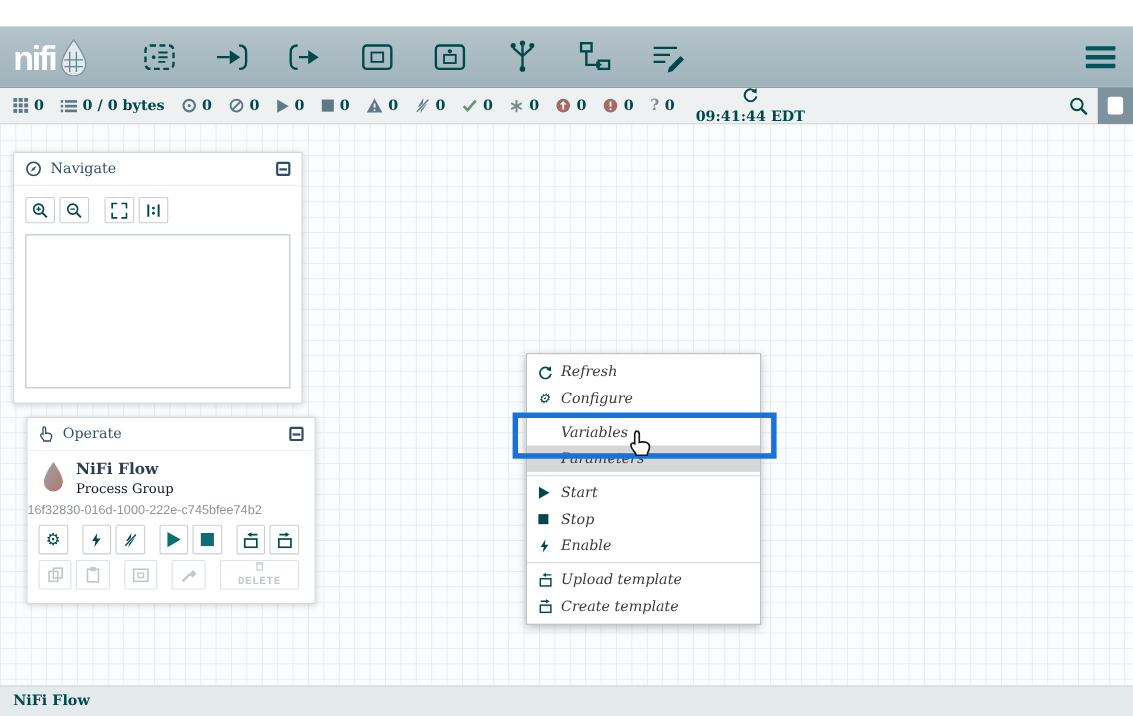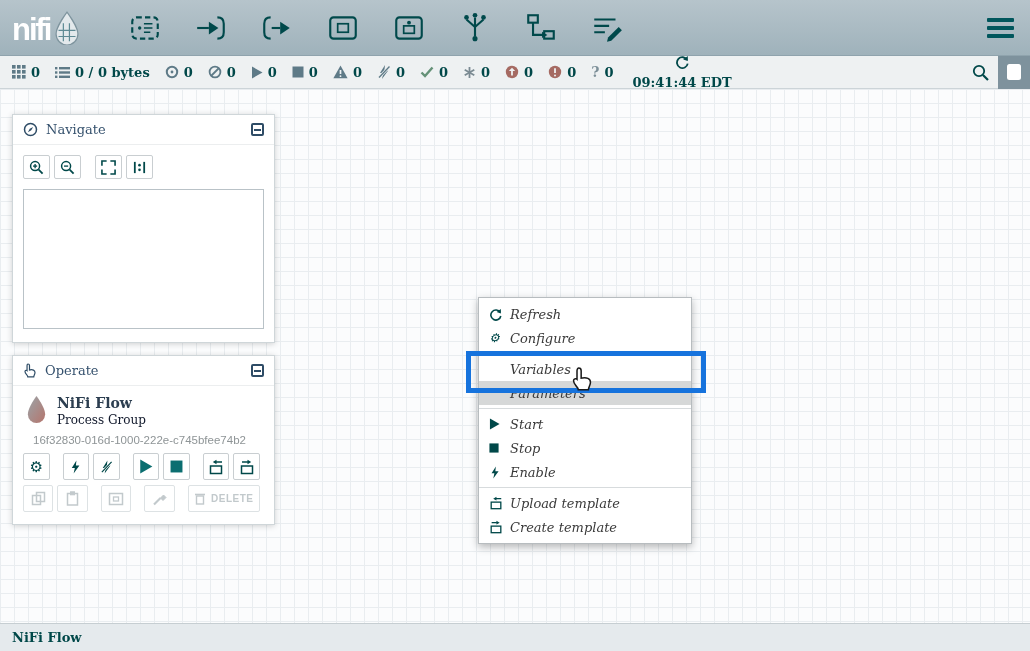--- a/index.html
+++ b/index.html
@@ -2,21 +2,21 @@
 <html><head>
 <meta charset="utf-8">
 <style>
   * { box-sizing: border-box; margin: 0; padding: 0; }
   html,body { width:1030px; height:651px; overflow:hidden; }
   body { font-family:"Liberation Sans", sans-serif; }
   #app { width:1030px; height:651px; display:flex; flex-direction:column; background:#fff; }
 
   
   .hdr { height:56px; flex:0 0 56px; background:linear-gradient(#b6c4cb,#9fb2bb);
-         border-bottom:1px solid #8fa3ad; display:flex; align-items:center; padding:0 12px; }
+         border-bottom:1px solid #8fa3ad; display:flex; align-items:center; padding:0 12px;margin-top:24px; }
   .logo { display:flex; align-items:flex-end; gap:1px; margin-right:42px; }
   .logo-text { font-weight:bold; font-size:31px; line-height:30px; color:#fff; letter-spacing:-2px; }
   .tools { display:flex; align-items:center; gap:24px; }
   .tool { width:42px; height:42px; display:flex; align-items:center; justify-content:center; cursor:grab; }
   .tool svg { stroke:#00494b; fill:none; stroke-width:2; }
   .menu-btn { margin-left:auto; width:36px; height:30px; display:flex; flex-direction:column;
               justify-content:center; gap:4px; align-items:center; cursor:pointer; }
   .menu-btn i { display:block; width:27px; height:4px; background:#00565c; border-radius:1px; }
 
   
@@ -44,34 +44,34 @@
               display:flex; align-items:center; justify-content:center; cursor:pointer; }
   .collapse i { display:block; width:7px; height:2px; background:#2e4c66; }
 
   .navigate { left:12px; top:25px; height:229px; }
   .nav-tools { padding:10px 10px 4px; display:flex; align-items:center; }
   .nbtn { width:27px; height:24px; border:1px solid #c9ced1; border-radius:2px; background:#fff;
           display:flex; align-items:center; justify-content:center; margin-right:4px; cursor:pointer; }
   .gap8 { margin-left:10px; }
   .preview { margin:6px 10px; height:140px; border:1px solid #b9c2c7; background:#fff; cursor:move; }
 
-  .operate { left:12px; top:266px; height:170px; }
+  .operate { left:24px; top:266px; height:170px; }
   .flow-row { display:flex; gap:9px; padding:9px 12px 0; align-items:flex-start; }
   .fname { font-family:"DejaVu Serif", serif; font-weight:bold; font-size:14px; color:#2c3e50; }
   .ftype { font-family:"DejaVu Serif", serif; font-size:12px; color:#0f172a; margin-top:2px; }
-  .fid  { padding:7px 20px 2px; font-size:11.5px; color:#8e9496; }
+  .fid  { padding:7px 0 2px; font-size:11.5px; color:#8e9496; }
   .orow { display:flex; align-items:center; padding:5px 10px 0; }
   .obtn { width:31px; height:27px; border:1px solid #c9ced1; border-radius:2px; background:#fff;
           display:flex; align-items:center; justify-content:center; color:#004849; cursor:pointer;
           margin-right:4px; font-size:15px; }
   .obtn.gstart { margin-left:9px; }
   .obtn.dis { color:#c2c9cc; border-color:#dde2e4; cursor:default; }
   .obtn.dis svg { stroke:#c2c9cc; }
-  .del { width:74px; gap:5px; font-family:Liberation Sans, sans-serif; font-weight:bold; font-size:10px;
-         letter-spacing:.5px; color:#bdc4c7; }
+  .del { width:74px; gap:5px; font-family:Liberation Mono, monospace; font-weight:bold; font-size:10px;
+         letter-spacing:.5px; color:#bdc4c7;flex-direction:column; }
   .glyph { font-size:15px; line-height:1; }
 
   
   .cmenu { position:absolute; left:478px; top:208px; width:214px; background:#fff;
            border:1px solid #b7bcbf; box-shadow:0 3px 8px rgba(0,0,0,.28); padding:4px 0; z-index:10;font-style:italic; }
   .menu-item { height:24px; display:flex; align-items:center; padding:0 10px; cursor:pointer; }
   .menu-item .mi { width:21px; display:flex; align-items:center; color:#004849; }
   .menu-item .ml { font-family:"DejaVu Serif", serif; font-size:13px; color:#3a3a3a; }
   .menu-item.hl { background:#d6d8d8; }
   .msep { border-top:1px solid #d7dbdd; margin:3px 0; }

